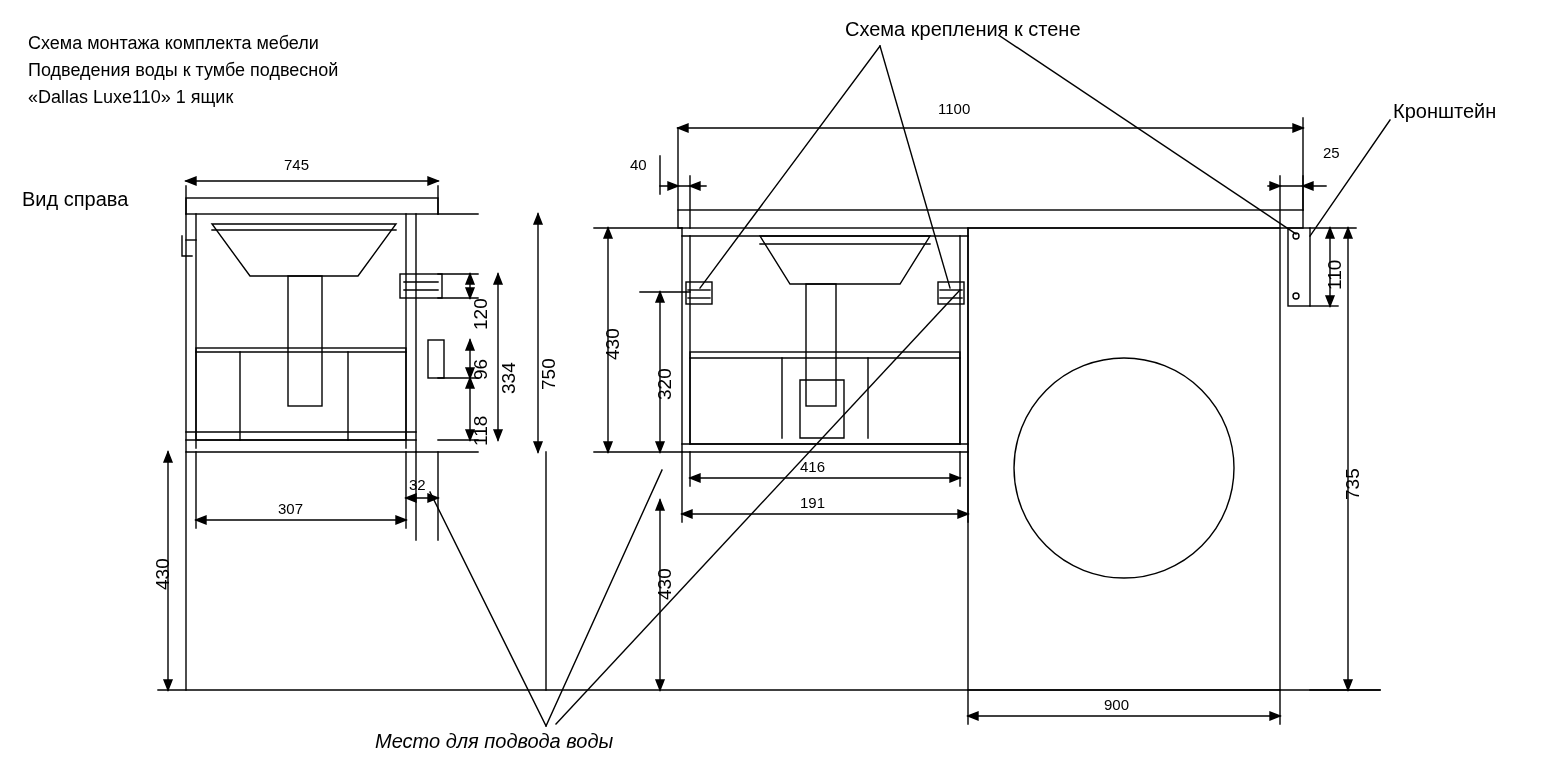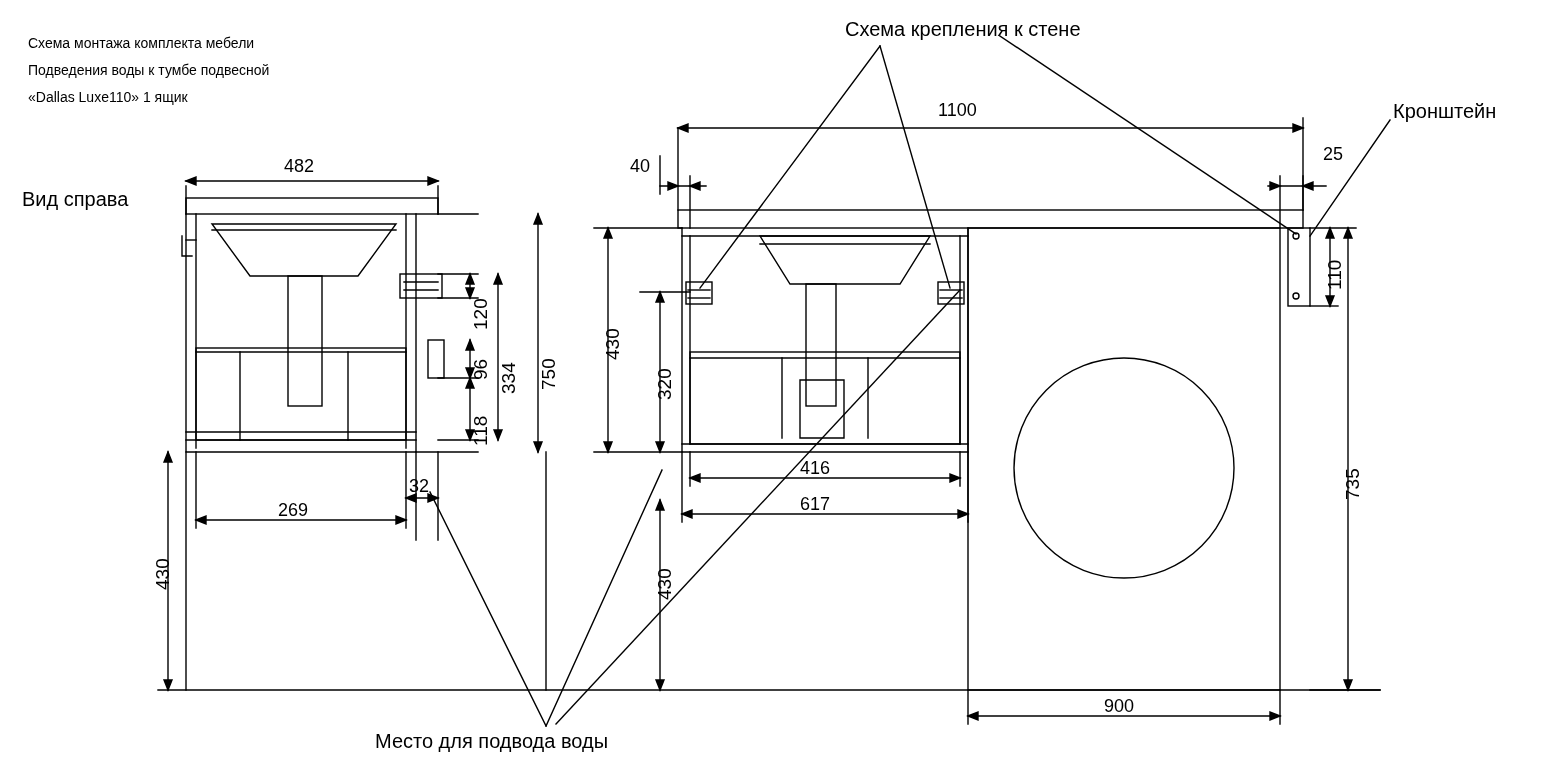--- a/index.html
+++ b/index.html
@@ -1,21 +1,21 @@
 <!DOCTYPE html>
 <html><head>
 <meta charset="utf-8">
 <style>
   html,body{margin:0;padding:0;background:#ffffff;}
   body{width:1544px;height:770px;font-family:"Liberation Sans",sans-serif;color:#000;overflow:hidden;}
   #stage{position:relative;width:1544px;height:770px;}
   .txt{position:absolute;white-space:pre;font-family:"Liberation Sans",sans-serif;}
-  .title{font-size:14px;line-height:27px;}
+  .title{font-size:18px;line-height:27px;}
   .lbl{font-size:20px;}
-  .dim{font-size:18px;}
+  .dim{font-size:15px;}
   .dimv{font-size:19px;transform-origin:0 0;}
   svg{position:absolute;left:0;top:0;}
 </style>
 </head>
 <body>
 
 <div id="stage">
 
   <svg width="1544" height="770" viewBox="0 0 1544 770">
     <g fill="none" stroke="#000" stroke-width="1.4" stroke-linecap="square">
@@ -200,41 +200,41 @@
     </g>
   </svg>
 
   <div class="txt title" style="left:28px;top:30px;">Схема монтажа комплекта мебели</div>
   <div class="txt title" style="left:28px;top:57px;">Подведения воды к тумбе подвесной</div>
   <div class="txt title" style="left:28px;top:84px;">«Dallas Luxe110» 1 ящик</div>
 
   <div class="txt lbl" style="left:22px;top:188px;">Вид справа</div>
   <div class="txt lbl" style="left:845px;top:18px;">Схема крепления к стене</div>
   <div class="txt lbl" style="left:1393px;top:100px;">Кронштейн</div>
-  <div class="txt lbl" style="left:375px;top:730px;">Место для подвода воды</div>
-
-  <div class="txt dim" style="left:284px;top:156px;">482</div>
-  <div class="txt dim" style="left:278px;top:500px;">269</div>
+  <div class="txt lbl" style="left:375px;top:730px;font-style:italic;">Место для подвода воды</div>
+
+  <div class="txt dim" style="left:284px;top:156px;">745</div>
+  <div class="txt dim" style="left:278px;top:500px;">307</div>
   <div class="txt dim" style="left:409px;top:476px;">32</div>
 
   <div class="txt dimv" style="left:470px;top:330px;transform:rotate(-90deg);">120</div>
   <div class="txt dimv" style="left:470px;top:380px;transform:rotate(-90deg);">96</div>
   <div class="txt dimv" style="left:470px;top:446px;transform:rotate(-90deg);">118</div>
   <div class="txt dimv" style="left:498px;top:394px;transform:rotate(-90deg);">334</div>
   <div class="txt dimv" style="left:538px;top:390px;transform:rotate(-90deg);">750</div>
   <div class="txt dimv" style="left:152px;top:590px;transform:rotate(-90deg);">430</div>
 
   <div class="txt dim" style="left:938px;top:100px;">1100</div>
   <div class="txt dim" style="left:630px;top:156px;">40</div>
   <div class="txt dim" style="left:1323px;top:144px;">25</div>
 
   <div class="txt dimv" style="left:602px;top:360px;transform:rotate(-90deg);">430</div>
   <div class="txt dimv" style="left:654px;top:400px;transform:rotate(-90deg);">320</div>
   <div class="txt dimv" style="left:654px;top:600px;transform:rotate(-90deg);">430</div>
 
   <div class="txt dim" style="left:800px;top:458px;">416</div>
-  <div class="txt dim" style="left:800px;top:494px;">617</div>
+  <div class="txt dim" style="left:800px;top:494px;">191</div>
 
   <div class="txt dim" style="left:1104px;top:696px;">900</div>
   <div class="txt dimv" style="left:1342px;top:500px;transform:rotate(-90deg);">735</div>
   <div class="txt dimv" style="left:1324px;top:290px;transform:rotate(-90deg);">110</div>
 
 </div>
 
 </body></html>

